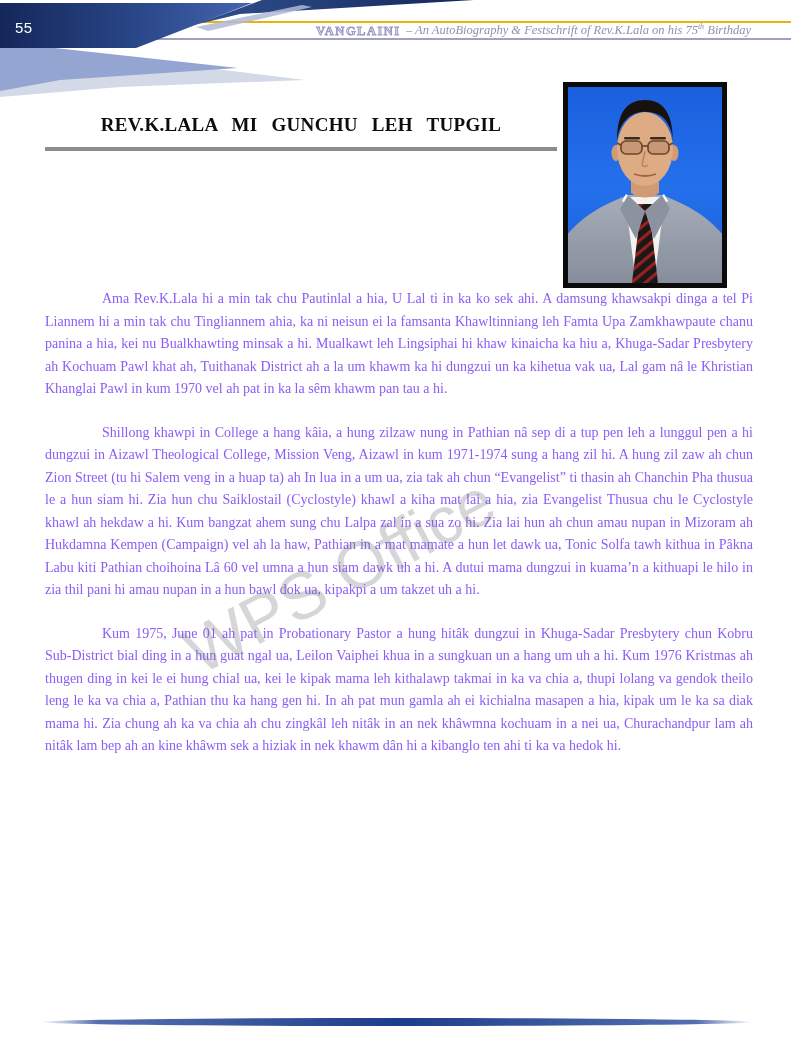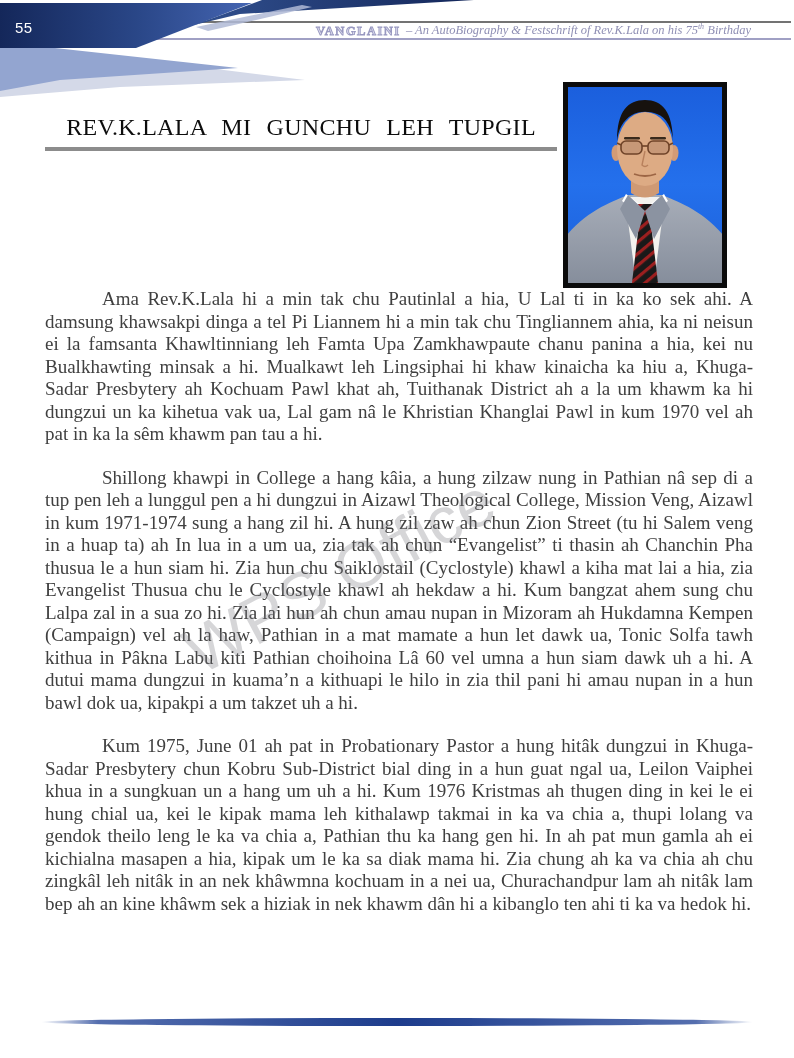--- a/index.html
+++ b/index.html
@@ -14,40 +14,40 @@
   }
   
   .header-deco{position:absolute;top:0;left:0;z-index:3;}
   .page-number{
     position:absolute;top:19px;left:15px;z-index:4;
     color:#ffffff;font-family:"Liberation Sans",sans-serif;
     font-size:15px;letter-spacing:.5px;
   }
   .header-bar{
     position:absolute;top:21px;left:150px;right:3px;height:19px;z-index:1;
-    border-top:2px solid #737373;
+    border-top:2px solid #eab308;
     border-bottom:2px solid #a0a0c4;
     display:flex;align-items:center;justify-content:flex-end;
     padding-right:40px;box-sizing:border-box;
   }
   .header-bar .htext{
     font-size:12.5px;color:#8f8fb4;font-style:italic;
     white-space:nowrap;
   }
   .header-bar .book-title{
     font-style:normal;font-weight:bold;letter-spacing:1.5px;
     color:#dcdcee;
     -webkit-text-stroke:0.9px #9898c0;
     margin-right:2px;
   }
   .header-bar sup{font-size:8px;}
   
   .article-title{
     position:absolute;left:45px;top:114px;width:512px;z-index:2;
-    text-align:center;font-weight:normal;font-size:24px;
+    text-align:center;font-weight:bold;font-size:19px;
     word-spacing:9px;letter-spacing:.3px;color:#0d0d0d;
   }
   .title-rule{
     position:absolute;left:45px;top:147px;width:512px;height:4px;
     background:#8c8c8c;z-index:2;
   }
   .byline{
     position:absolute;left:385px;top:166px;width:175px;z-index:2;
     font-size:17px;line-height:1.25;
   }
@@ -67,23 +67,23 @@
     color:rgba(120,120,125,0.30);
     transform:rotate(-28deg);
     pointer-events:none;white-space:nowrap;
   }
   
   .body-text{
     position:absolute;left:45px;top:288px;width:708px;z-index:2;
   }
   .body-text p{
     margin:0 0 21px 0;
-    font-size:19px;line-height:22.5px;
+    font-size:14px;line-height:22.5px;
     text-align:justify;text-indent:57px;
-    color:#404040;
+    color:#8b5cf6;
   }
   
   .footer-rule{position:absolute;left:40px;top:1014px;z-index:2;}
 </style>
 </head>
 <body>
 
 <div class="page">
 
   <div class="header-bar">

